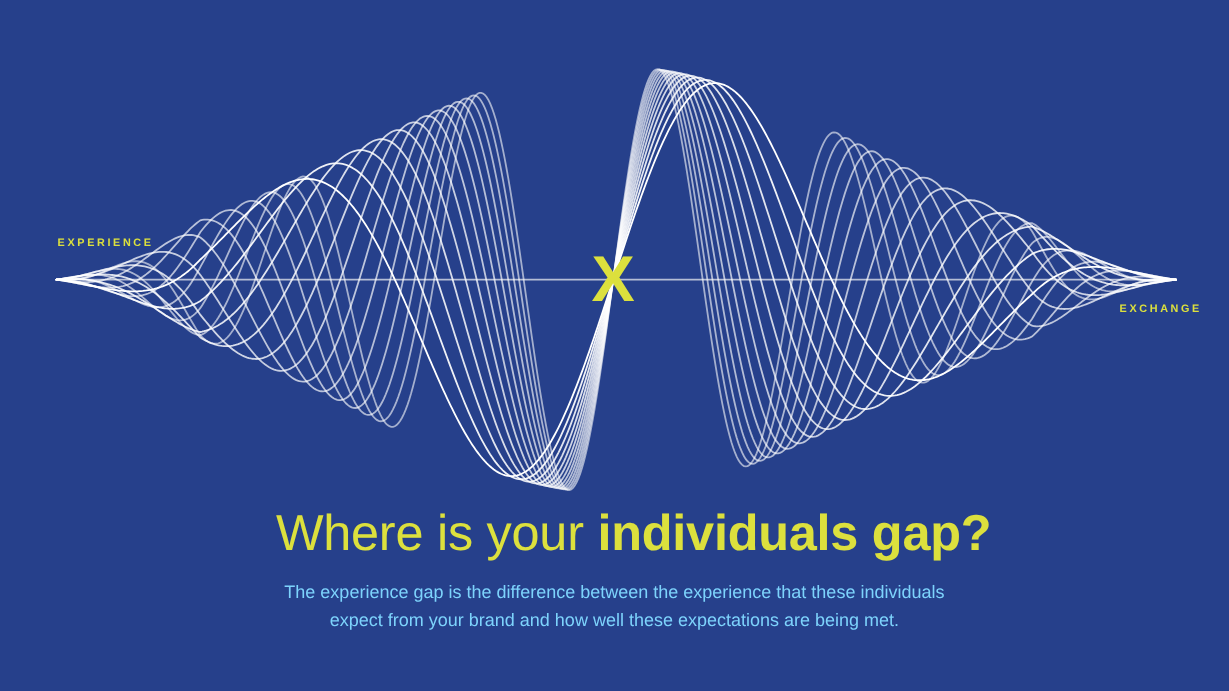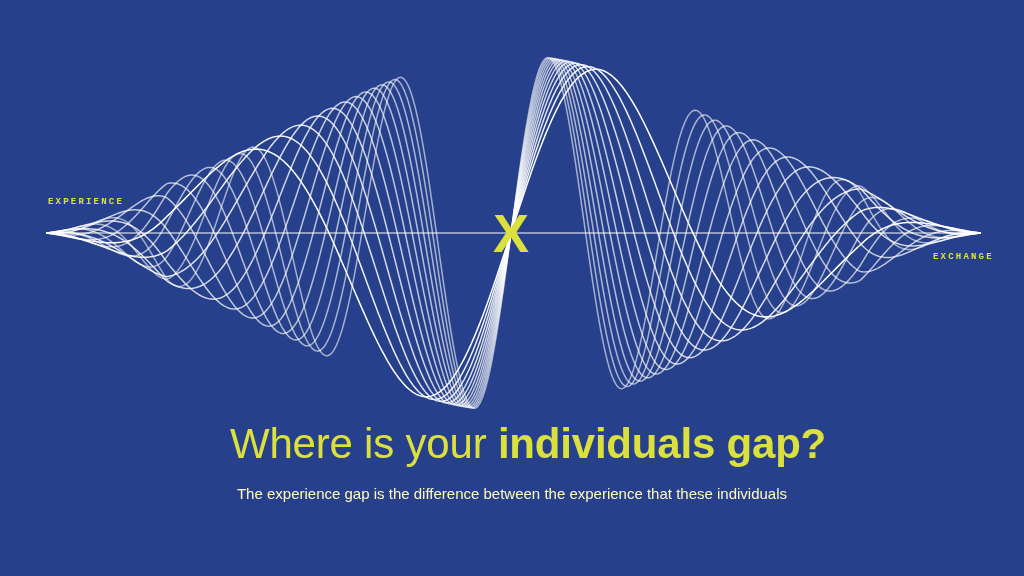--- a/index.html
+++ b/index.html
@@ -25,21 +25,21 @@
     left: 0;
     top: 0;
     width: 1024px;
     height: 420px;
     display: block;
   }
 
   
   .axis-label {
     position: absolute;
-    font-family: Liberation Mono, monospace;
+    font-family: Liberation Sans, sans-serif;
     font-size: 9px;
     font-weight: bold;
     letter-spacing: 2.2px;
     color: #dce03d;
     white-space: nowrap;
     text-align: right;
   }
   #label-experience { left: 48px;  top: 197px; }
   #label-exchange   { left: 905px; top: 252px; padding-left: 28px; }
 
@@ -75,21 +75,21 @@
     letter-spacing: -0.2px;
   }
   #headline .light  { font-weight: 300; margin-left: 32px; }
   #headline .strong { font-weight: bold; }
   #subtitle {
     margin: 14px auto 0;
     width: 600px;
     font-family: "Liberation Sans", sans-serif;
     font-size: 15px;
     line-height: 1.55;
-    color: #fef9c3;
+    color: #7dd3fc;
     font-weight: normal;
   }
   #subtitle .sub-line { display: block; }
 </style>
 </head>
 <body>
 
 <div id="slide">
 
   <svg id="wave-graphic" viewBox="0 0 1024 420" preserveAspectRatio="none">
@@ -116,16 +116,17 @@
   <div class="axis-label" id="label-exchange">EXCHANGE</div>
 
   <div id="x-marker">X</div>
 
   <div id="text-block">
     <h1 id="headline">
       <span class="light">Where is your </span><span class="strong">individuals gap?</span>
     </h1>
     <p id="subtitle">
       <span class="sub-line">The experience gap is the difference between the experience that these individuals</span>
+      <span class="sub-line">expect from your brand and how well these expectations are being met.</span>
     </p>
   </div>
 
 </div>
 
 </body></html>

